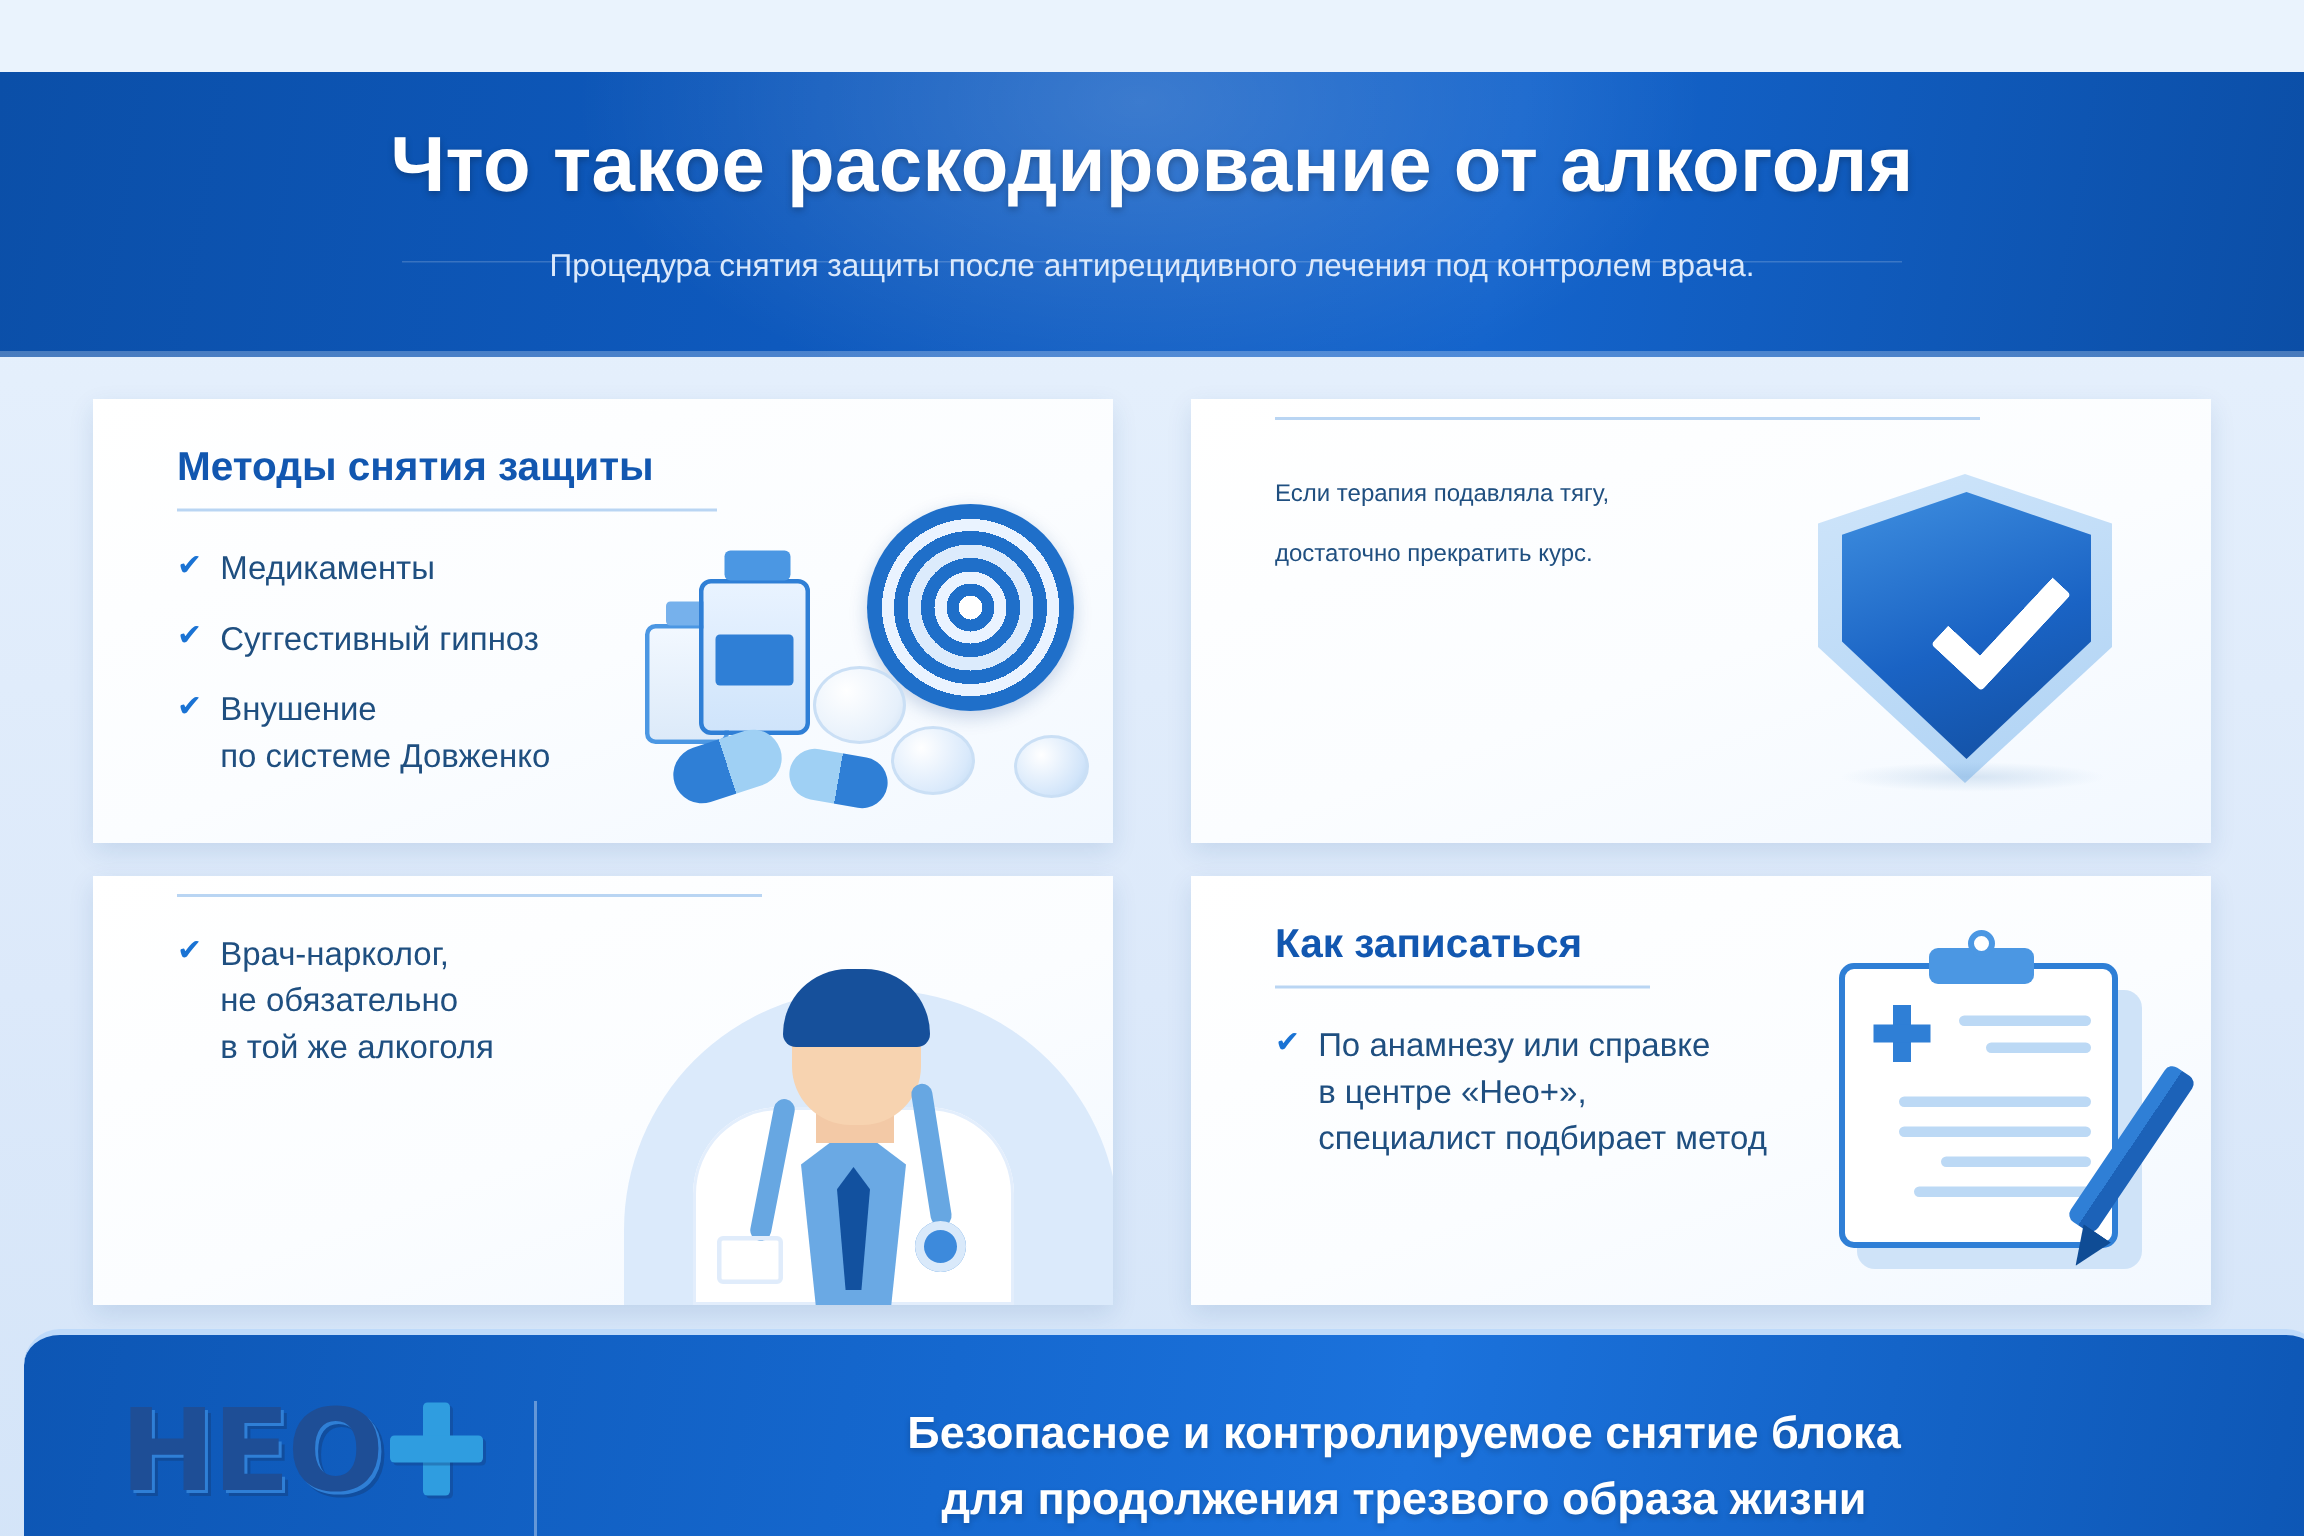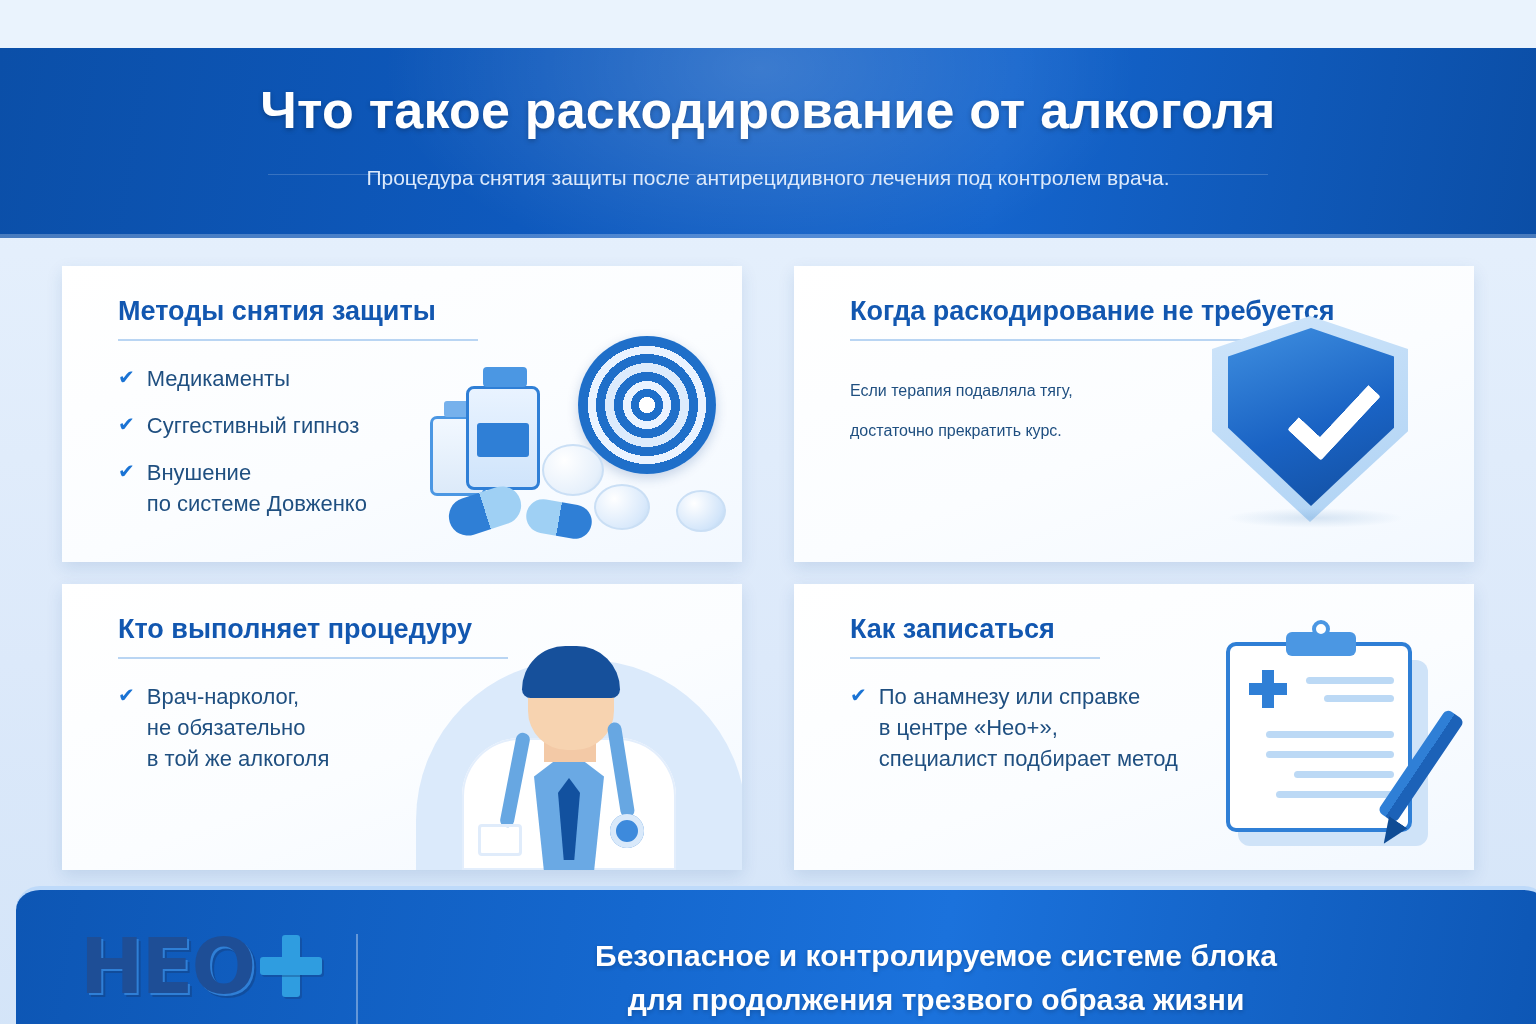--- a/index.html
+++ b/index.html
@@ -361,35 +361,33 @@
         </div>
         <div class="cap cap1"></div>
         <div class="cap cap2"></div>
         <div class="tab tab1"></div>
         <div class="tab tab2"></div>
         <div class="tab tab3"></div>
       </div>
     </div>
 
     <div class="card">
-      <h2>Когда раскодирование не требуется</h2>
       <div class="rule" style="width:470px"></div>
       <div class="paragraph">Если терапия подавляла тягу,
 достаточно прекратить курс.</div>
       <div class="art art-shield">
         <div class="shield-bg"></div>
         <div class="shield-fg">
           <div class="shield-check"></div>
         </div>
         <div class="shield-shadow"></div>
       </div>
     </div>
 
     <div class="card">
-      <h2>Кто выполняет процедуру</h2>
       <div class="rule" style="width:390px"></div>
       <div class="bullets">
         <div class="bullet">
           <span class="check">✔</span>
           <span class="btext">Врач-нарколог,
 не обязательно
 в той же алкоголя</span>
         </div>
       </div>
       <div class="art art-doc">
@@ -438,18 +436,18 @@
 
   </div>
 
   <div class="footer">
     <div class="footer-inner">
       <div class="logo">
         <span class="logo-text">НЕО</span>
         <span class="logo-plus"></span>
       </div>
       <div class="footer-div"></div>
-      <div class="footer-text">Безопасное и контролируемое системе блока
+      <div class="footer-text">Безопасное и контролируемое снятие блока
 для продолжения трезвого образа жизни</div>
     </div>
   </div>
 
 </div>
 
 </body></html>

